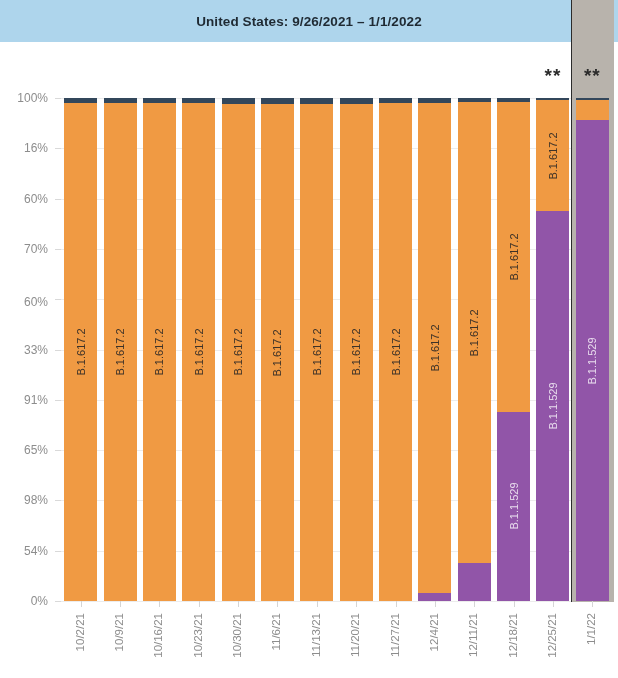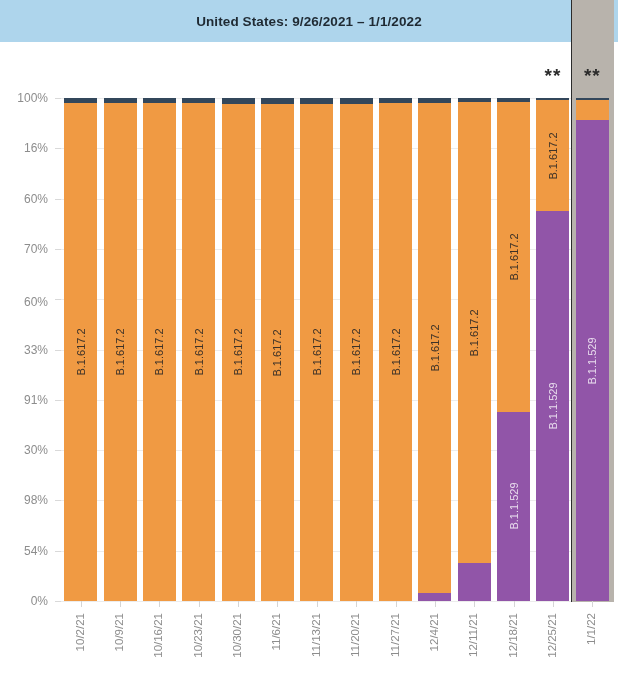--- a/index.html
+++ b/index.html
@@ -187,21 +187,21 @@
 
   <div class="chart-area">
 
     <div class="y-axis" id="y-axis">
         <div class="y-tick-label" style="top: 559px;">0%</div>
         <div class="y-tick-mark" style="top: 559px;"></div>
         <div class="y-tick-label" style="top: 508.7px;">54%</div>
         <div class="y-tick-mark" style="top: 508.7px;"></div>
         <div class="y-tick-label" style="top: 458.4px;">98%</div>
         <div class="y-tick-mark" style="top: 458.4px;"></div>
-        <div class="y-tick-label" style="top: 408.1px;">30%</div>
+        <div class="y-tick-label" style="top: 408.1px;">65%</div>
         <div class="y-tick-mark" style="top: 408.1px;"></div>
         <div class="y-tick-label" style="top: 357.8px;">91%</div>
         <div class="y-tick-mark" style="top: 357.8px;"></div>
         <div class="y-tick-label" style="top: 307.5px;">33%</div>
         <div class="y-tick-mark" style="top: 307.5px;"></div>
         <div class="y-tick-label" style="top: 260px;">60%</div>
         <div class="y-tick-mark" style="top: 257.2px;"></div>
         <div class="y-tick-label" style="top: 206.9px;">70%</div>
         <div class="y-tick-mark" style="top: 206.9px;"></div>
         <div class="y-tick-label" style="top: 156.6px;">60%</div>

